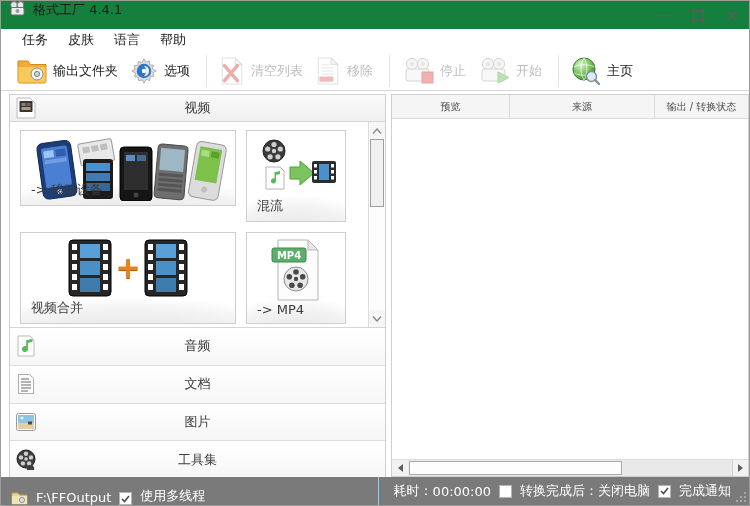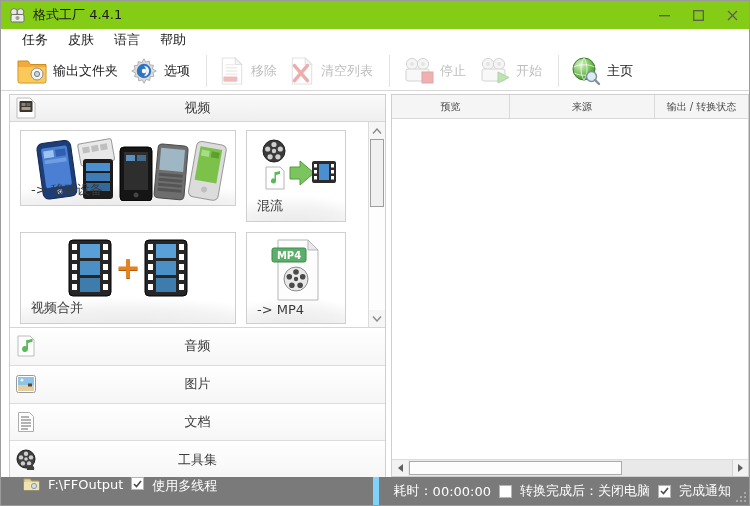--- a/index.html
+++ b/index.html
@@ -1,20 +1,20 @@
 <!DOCTYPE html>
 <html><head>
 <meta charset="utf-8">
 <style>
   * { margin:0; padding:0; box-sizing:border-box; }
   html,body { width:750px; height:506px; background:#fff; font-family:"DejaVu Sans","Liberation Sans",sans-serif; }
   #window { position:relative; width:750px; height:506px; background:#fff; border:1px solid #9b9b9b; overflow:hidden; }
 
   
-  .titlebar { position:absolute; top:0; left:0; right:0; height:28px; display:flex; align-items:center; padding-left:8px; background:#84cc16; }
+  .titlebar { position:absolute; top:0; left:0; right:0; height:28px; display:flex; align-items:flex-start; padding-left:8px; background:#15803d; }
   .app-icon { width:17px; height:15px; margin-right:7px; }
   .title-text { font-size:13px; color:#1b1b1b; }
   .win-controls { position:absolute; right:0; top:0; height:28px; display:flex; }
   .win-btn { width:34px; height:28px; display:flex; align-items:center; justify-content:center; color:#5c5c5c; cursor:default; }
 
   
   .menubar { position:absolute; top:28px; left:0; right:0; height:22px; display:flex; align-items:center; padding-left:11px; }
   .menu-item { font-size:13px; color:#1b1b1b; padding:2px 10px; }
 
   
@@ -57,21 +57,21 @@
   .list-body { flex:1; background:#fff; }
   .hscroll { height:17px; border-top:1px solid #dcdcdc; background:#e9e9e9; position:relative; }
   .hs-arrow { position:absolute; top:0; width:16px; height:16px; display:flex; align-items:center; justify-content:center; background:#f2f2f2; }
   .hs-left { left:0; } .hs-right { right:0; border-left:1px solid #d0d0d0; }
   .tri-left { width:0; height:0; border:4px solid transparent; border-right:5px solid #5f5f5f; margin-left:-4px; }
   .tri-right { width:0; height:0; border:4px solid transparent; border-left:5px solid #5f5f5f; margin-right:-4px; }
   .hs-thumb { position:absolute; top:1px; height:14px; left:17px; width:213px; background:#fdfdfd; border:1px solid #ababab; }
 
   
   .statusbar { position:absolute; left:0; right:0; bottom:0; height:28px; background:#7a7a7a; display:flex; align-items:center; color:#fff; font-size:13px; }
-  .sb-left { display:flex; align-items:flex-start; gap:8px; padding-left:22px; width:378px; border-right:6px solid #7dd3fc; height:100%; }
+  .sb-left { display:flex; align-items:flex-end; gap:8px; padding-left:10px; width:378px; border-right:1px solid #7dd3fc; height:100%; }
   .sb-right { flex:1; display:flex; align-items:center; justify-content:flex-end; gap:8px; padding-right:18px; }
   .checkbox { width:13px; height:13px; background:#fff; border:1px solid #b5b5b5; display:inline-flex; align-items:center; justify-content:center; }
   .checkbox svg { visibility:hidden; }
   .checkbox.checked svg { visibility:visible; }
   .grip { position:absolute; right:2px; bottom:2px; width:12px; height:12px; }
   .grip i { position:absolute; width:2px; height:2px; background:#a8a8a8; }
   .grip i:nth-child(1){ right:1px; bottom:1px; }
   .grip i:nth-child(2){ right:5px; bottom:1px; }
   .grip i:nth-child(3){ right:1px; bottom:5px; }
   .grip i:nth-child(4){ right:9px; bottom:1px; }
@@ -140,33 +140,33 @@
       </svg>
       <span class="tb-label">选项</span>
     </div>
 
     <div class="tb-sep"></div>
 
     <div class="tb-item disabled">
       <svg width="26" height="28" viewBox="0 0 24 26">
         <path d="M3 1 h12 l6 6 v18 H3 Z" fill="#fff" stroke="#bdbdbd"></path>
         <path d="M15 1 l6 6 h-6 Z" fill="#ececec" stroke="#bdbdbd"></path>
-        <path d="M6 7 h8 M6 10 h11 M6 13 h11 M6 16 h11" stroke="#d8d8d8" stroke-width="1.2"></path>
-        <rect x="4" y="18" width="13" height="5" rx="1" fill="#e06a6a"></rect>
-      </svg>
-      <span class="tb-label">移除</span>
+        <path d="M5 8 L17 22 M17 8 L5 22" stroke="#d84b4b" stroke-width="3.2" stroke-linecap="round"></path>
+      </svg>
+      <span class="tb-label">清空列表</span>
     </div>
 
     <div class="tb-item disabled">
       <svg width="26" height="28" viewBox="0 0 24 26">
         <path d="M3 1 h12 l6 6 v18 H3 Z" fill="#fff" stroke="#bdbdbd"></path>
         <path d="M15 1 l6 6 h-6 Z" fill="#ececec" stroke="#bdbdbd"></path>
-        <path d="M5 8 L17 22 M17 8 L5 22" stroke="#d84b4b" stroke-width="3.2" stroke-linecap="round"></path>
-      </svg>
-      <span class="tb-label">清空列表</span>
+        <path d="M6 7 h8 M6 10 h11 M6 13 h11 M6 16 h11" stroke="#d8d8d8" stroke-width="1.2"></path>
+        <rect x="4" y="18" width="13" height="5" rx="1" fill="#e06a6a"></rect>
+      </svg>
+      <span class="tb-label">移除</span>
     </div>
 
     <div class="tb-sep"></div>
 
     <div class="tb-item disabled">
       <svg width="32" height="28" viewBox="0 0 32 28">
         <circle cx="10" cy="7" r="5.6" fill="#e9e9e9" stroke="#9f9f9f"></circle>
         <circle cx="21" cy="7" r="5.6" fill="#e9e9e9" stroke="#9f9f9f"></circle>
         <circle cx="10" cy="7" r="2" fill="#c4c4c4"></circle>
           <circle cx="21" cy="7" r="2" fill="#c4c4c4"></circle>
@@ -373,35 +373,35 @@
       <div class="section-row">
         <svg class="sec-icon" width="22" height="22" viewBox="0 0 22 22">
           <path d="M3 1 h12 l4 4 v16 H3 Z" fill="#fdfdfd" stroke="#bdbdbd"></path>
           <path d="M13 5 v9 a3 3 0 1 1 -1.8 -2.7 V5 Z M13 5 l4.5 -1.2 v3 L13 8 Z" fill="#5cb85c"></path>
         </svg>
         <span class="sec-label">音频</span>
       </div>
 
       <div class="section-row">
         <svg class="sec-icon" width="22" height="22" viewBox="0 0 22 22">
+          <path d="M3.5 1.5 h11 l4 4 v15 h-15 Z" fill="#fdfdfd" stroke="#adadad"></path>
+          <path d="M6 6 h8 M6 9 h10 M6 12 h10 M6 15 h10 M6 18 h7" stroke="#9a9a9a" stroke-width="1.3"></path>
+        </svg>
+        <span class="sec-label">文档</span>
+      </div>
+
+      <div class="section-row">
+        <svg class="sec-icon" width="22" height="22" viewBox="0 0 22 22">
           <rect x="1.5" y="2.5" width="19" height="17" rx="2" fill="#fff" stroke="#9a9a9a"></rect>
           <rect x="3" y="4" width="16" height="9" fill="#8ec4e8"></rect>
           <rect x="3" y="12" width="16" height="6" fill="#e3cfa0"></rect>
           <circle cx="7" cy="7" r="1.6" fill="#fdf6d8" opacity=".9"></circle>
           <rect x="13" y="10.5" width="4" height="3" fill="#5a4a3a"></rect>
         </svg>
         <span class="sec-label">图片</span>
-      </div>
-
-      <div class="section-row">
-        <svg class="sec-icon" width="22" height="22" viewBox="0 0 22 22">
-          <path d="M3.5 1.5 h11 l4 4 v15 h-15 Z" fill="#fdfdfd" stroke="#adadad"></path>
-          <path d="M6 6 h8 M6 9 h10 M6 12 h10 M6 15 h10 M6 18 h7" stroke="#9a9a9a" stroke-width="1.3"></path>
-        </svg>
-        <span class="sec-label">文档</span>
       </div>
 
 
       <div class="section-row">
         <svg class="sec-icon" width="22" height="22" viewBox="0 0 22 22">
           <circle cx="11" cy="10" r="9" fill="#3f3f3f" stroke="#1f1f1f"></circle>
           <circle cx="11" cy="10" r="1.8" fill="#cfcfcf"></circle>
           <circle cx="11" cy="4.8" r="2.2" fill="#cfcfcf"></circle>
             <circle cx="16" cy="8.4" r="2.2" fill="#cfcfcf"></circle>
             <circle cx="14.1" cy="14.4" r="2.2" fill="#cfcfcf"></circle>

